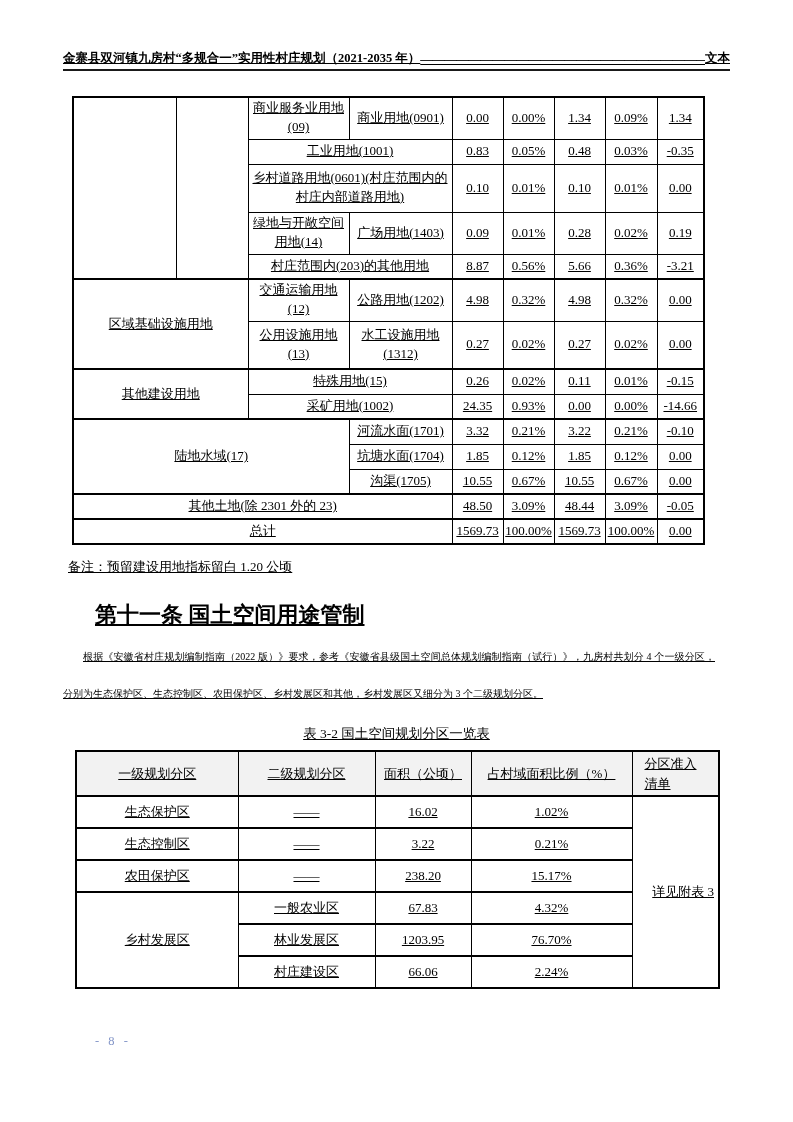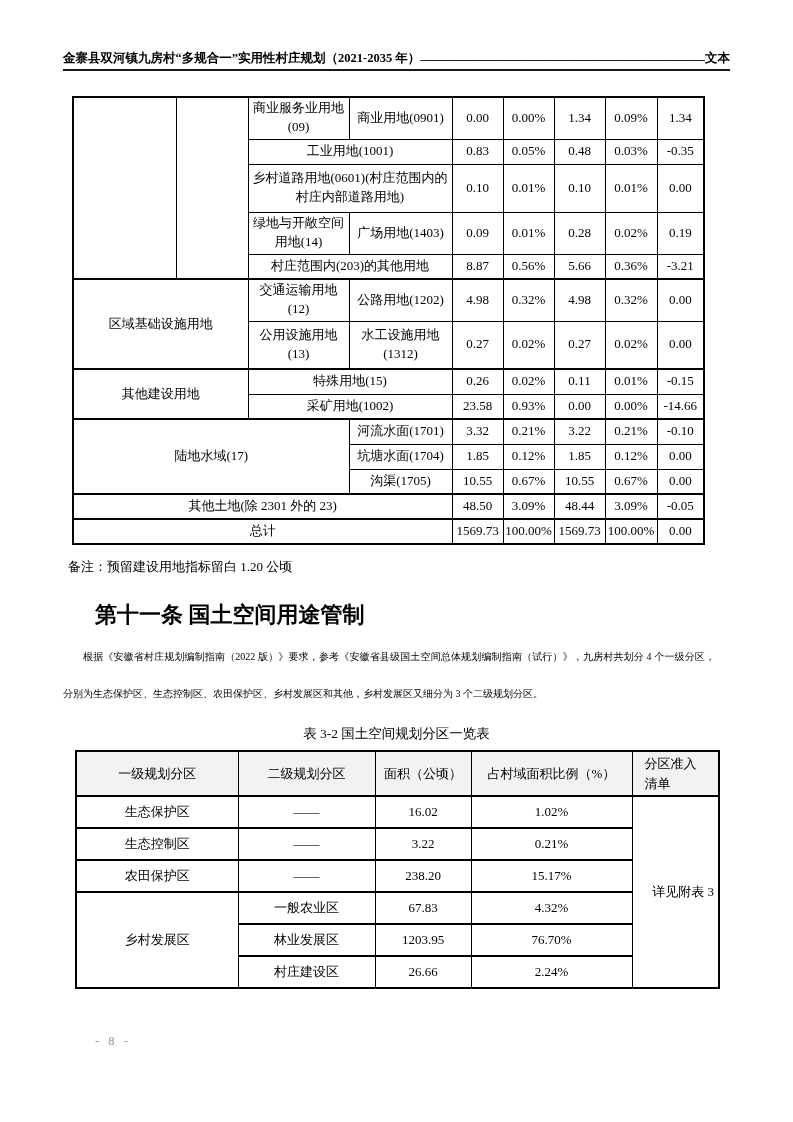--- a/index.html
+++ b/index.html
@@ -2,21 +2,21 @@
 <html><head>
 <meta charset="utf-8">
 <style>
   * { box-sizing: border-box; }
   html,body { margin:0; padding:0; background:#fff; }
   body {
     width:793px; height:1122px;
     font-family:"Liberation Serif","DejaVu Serif",serif;
     color:#000; overflow:hidden;
   }
-  .page { position:relative; width:793px; height:838px; background:#fff; }
+  .page { position:relative; width:793px; height:838px; background:#fff;text-decoration:underline; }
   .content { margin:0 63px; width:667px; }
 
   
   .hdr {
     display:flex; align-items:flex-end;
     padding-top:50px; padding-bottom:2px;
     border-bottom:2px solid #1a1a1a;
     font-size:12.5px; font-weight:bold; white-space:nowrap;
   }
   .hdr .dashes { flex:1; overflow:hidden; letter-spacing:-0.5px; }
@@ -162,21 +162,21 @@
           <td colspan="2" rowspan="2">其他建设用地</td>
           <td colspan="2">特殊用地(15)</td>
           <td>0.26</td>
           <td>0.02%</td>
           <td>0.11</td>
           <td>0.01%</td>
           <td>-0.15</td>
         </tr>
         <tr class="h1">
           <td colspan="2">采矿用地(1002)</td>
-          <td>23.58</td>
+          <td>24.35</td>
           <td>0.93%</td>
           <td>0.00</td>
           <td>0.00%</td>
           <td>-14.66</td>
         </tr>
         <tr class="h1 sep">
           <td colspan="3" rowspan="3">陆地水域(17)</td>
           <td>河流水面(1701)</td>
           <td>3.32</td>
           <td>0.21%</td>
@@ -271,21 +271,21 @@
           <td>67.83</td>
           <td>4.32%</td>
         </tr>
         <tr>
           <td>林业发展区</td>
           <td>1203.95</td>
           <td>76.70%</td>
         </tr>
         <tr>
           <td>村庄建设区</td>
-          <td>26.66</td>
+          <td>66.06</td>
           <td>2.24%</td>
         </tr>
       </tbody>
     </table>
 
   </div>
 
   <div class="pagenum">- 8 -</div>
 </div>
 

